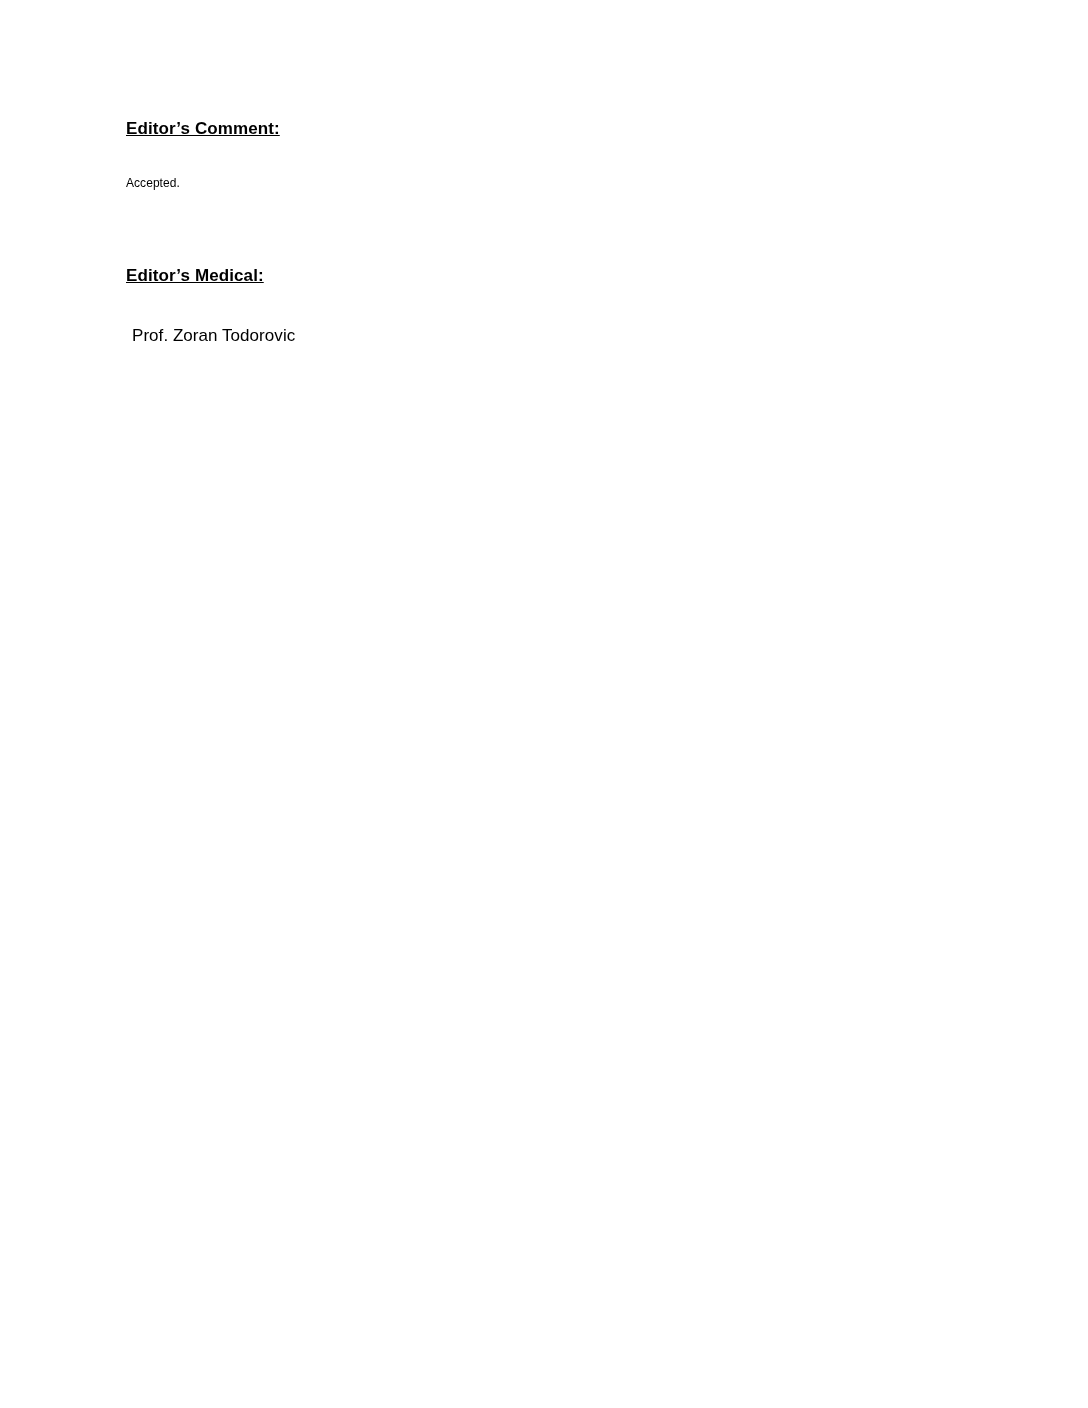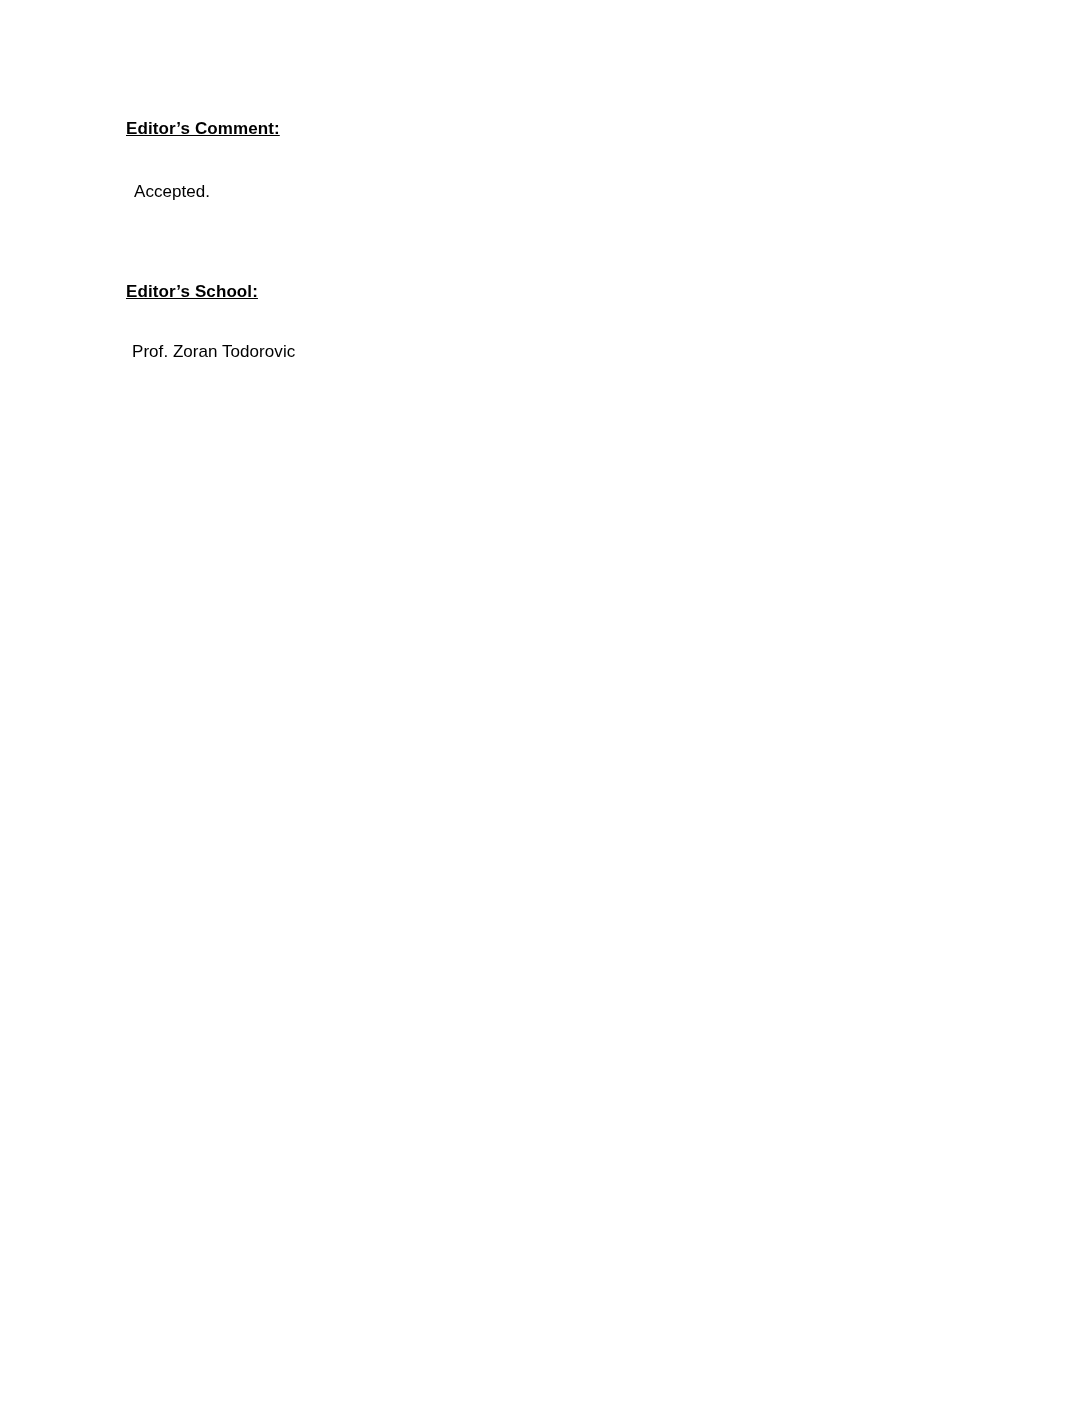--- a/index.html
+++ b/index.html
@@ -32,24 +32,24 @@
   }
   .section-heading {
     font-size: 17px;
     font-weight: bold;
     text-decoration: underline;
     line-height: 22px;
     margin: 0;
     letter-spacing: 0.1px;
   }
   .body-text {
-    font-size: 17px;
+    font-size: 12px;
     font-weight: normal;
     line-height: 23px;
-    margin: 8px;
+    margin: 0;
     letter-spacing: 0.05px;
   }
   .gap-after-comment-heading { height: 32px; }
   .gap-after-comment-body { height: 70px; }
   .gap-after-details-heading { height: 31px; }
   .details-block p {
     margin: 6px;
     font-size: 17px;
     line-height: 23px;
   }
@@ -61,21 +61,21 @@
   <div class="content">
 
     <h2 class="section-heading">Editor’s Comment:</h2>
 
     <div class="gap-after-comment-heading"></div>
 
     <p class="body-text">Accepted.</p>
 
     <div class="gap-after-comment-body"></div>
 
-    <h2 class="section-heading">Editor’s School:</h2>
+    <h2 class="section-heading">Editor’s Medical:</h2>
 
     <div class="gap-after-details-heading"></div>
 
     <div class="details-block">
       <p class="body-text">Prof. Zoran Todorovic</p>
     </div>
 
   </div>
 </div>
 

